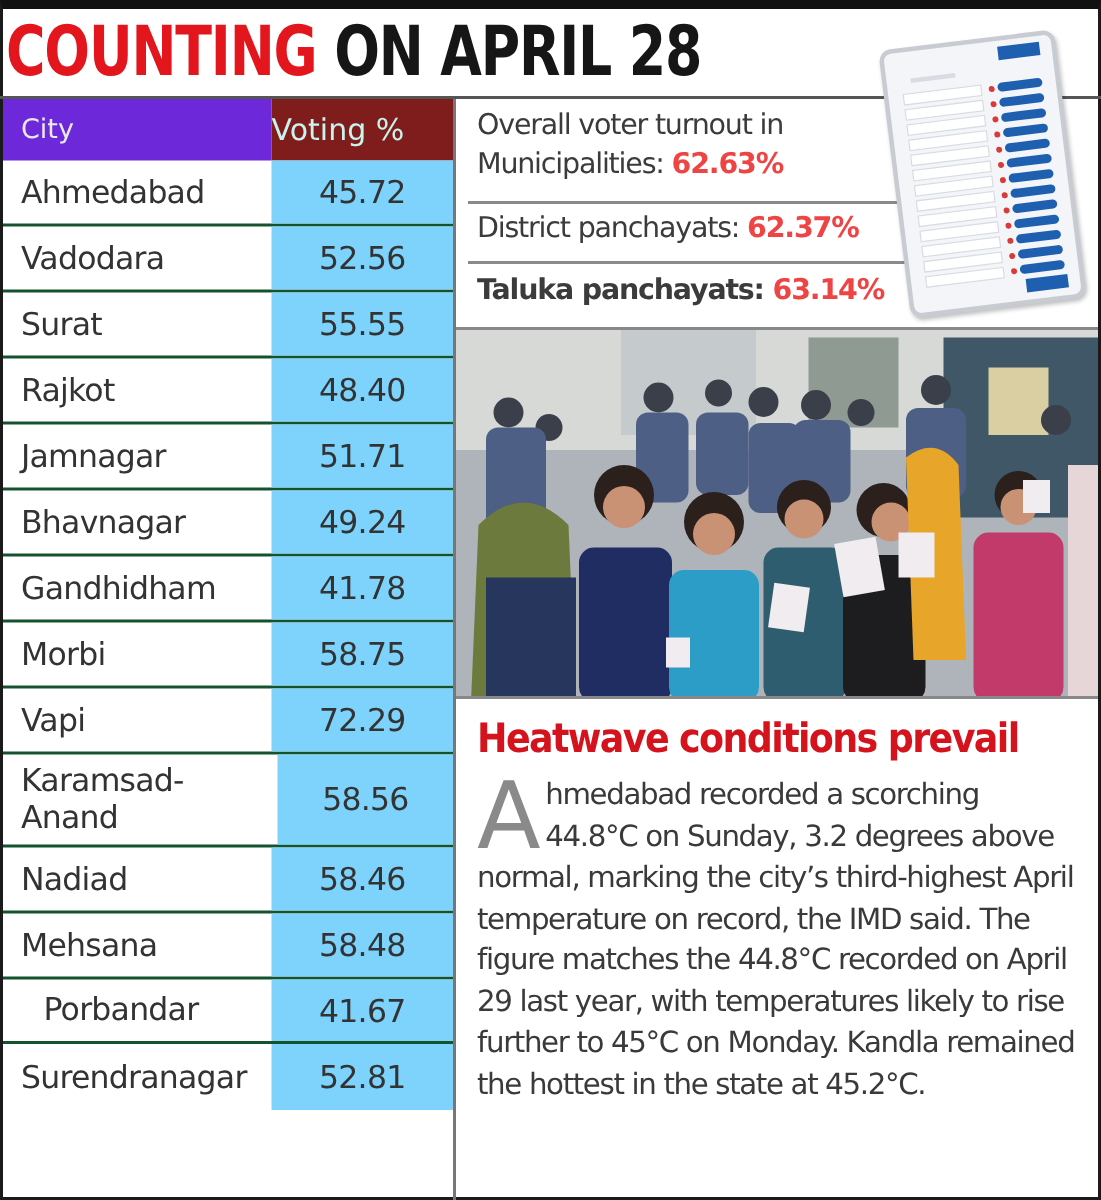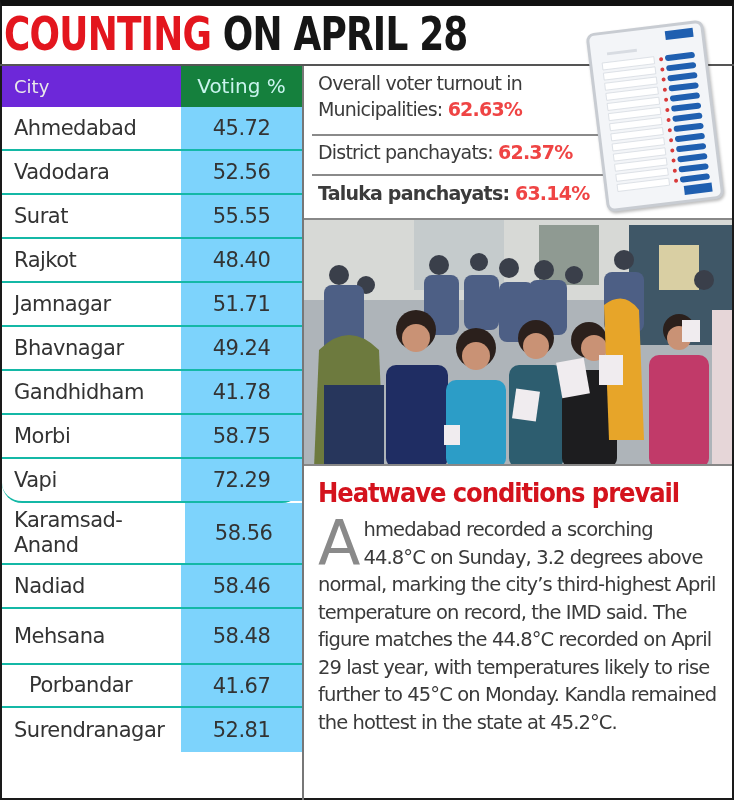--- a/index.html
+++ b/index.html
@@ -11,22 +11,22 @@
   .headline { position: absolute; left: 4px; top: 6px; height: 56px; width: 600px; font-family: "DejaVu Sans", sans-serif; font-weight: 700; font-size: 46px; letter-spacing: -1px; line-height: 56px; transform: scaleX(0.78); transform-origin: left center; white-space: nowrap; }
   .headline .red { color: #e3161e; }
   .headline .black { color: #161616; }
   .head-rule { position: absolute; left: 0; top: 64px; width: 600px; height: 2px; background: #555; }
   .head-rule-r { position: absolute; left: 700px; top: 64px; width: 34px; height: 2px; background: #555; }
 
   
   .table { position: absolute; left: 2px; top: 66px; width: 300px; }
   .thead { display: flex; height: 41px; }
   .th-city { width: 179px; background: #6d28d9; color: #e9e9e9; font-size: 18px; line-height: 41px; padding-left: 12px; font-family: "DejaVu Sans", sans-serif; transform-origin: left; }
-  .th-vote { width: 121px; background: #15803d; color: #c9f4ee; font-size: 20px; line-height: 41px; text-align: center; font-family: "DejaVu Sans", sans-serif; }
-  .tr { display: flex; border-bottom: 2px solid #14b8a6; }
+  .th-vote { width: 121px; background: #7f1d1d; color: #c9f4ee; font-size: 20px; line-height: 41px; font-family: "DejaVu Sans", sans-serif; }
+  .tr { display: flex; border-bottom: 2px solid #14532d; }
   .td-city { width: 179px; font-size: 21px; padding-left: 12px; display: flex; align-items: center; font-family: "DejaVu Sans", sans-serif; color: #333; letter-spacing: -0.5px; line-height: 25px; }
   .td-vote { width: 121px; background: #7dd3fc; font-size: 21px; display: flex; align-items: center; justify-content: center; font-family: "DejaVu Sans", sans-serif; color: #333; letter-spacing: -0.5px; }
   .tcol-line { position: absolute; left: 302px; top: 66px; width: 2px; height: 734px; background: #777; }
 
   
   .stats { position: absolute; left: 318px; top: 70px; width: 290px; }
   .stat { font-family: "DejaVu Sans", sans-serif; font-size: 19px; color: #3b3b3b; letter-spacing: -0.8px; line-height: 26px; }
   .stat b { color: #ef4444; }
   .stat1 { height: 62px; }
   .stat-rule { position: absolute; left: 312px; width: 295px; height: 2px; background: #8a8a8a; }
@@ -83,34 +83,34 @@
         <div class="td-vote">49.24</div>
       </div>
       <div class="tr" style="height: 44px;">
         <div class="td-city" style="white-space: pre-line;">Gandhidham</div>
         <div class="td-vote">41.78</div>
       </div>
       <div class="tr" style="height: 44px;">
         <div class="td-city" style="white-space: pre-line;">Morbi</div>
         <div class="td-vote">58.75</div>
       </div>
-      <div class="tr" style="height: 44px; border-radius: 20px;">
+      <div class="tr" style="height: 44px;">
         <div class="td-city" style="white-space: pre-line;">Vapi</div>
         <div class="td-vote">72.29</div>
       </div>
       <div class="tr" style="height: 62px; gap: 10px;">
         <div class="td-city" style="white-space: pre-line;">Karamsad-
 Anand</div>
         <div class="td-vote">58.56</div>
       </div>
       <div class="tr" style="height: 44px;">
         <div class="td-city" style="white-space: pre-line;">Nadiad</div>
         <div class="td-vote">58.46</div>
       </div>
-      <div class="tr" style="height: 56px;">
+      <div class="tr" style="height: 44px;">
         <div class="td-city" style="white-space: pre-line;">Mehsana</div>
         <div class="td-vote">58.48</div>
       </div>
       <div class="tr" style="height: 43px;">
         <div class="td-city" style="white-space: pre-line; padding-left: 27px;">Porbandar</div>
         <div class="td-vote">41.67</div>
       </div>
       <div class="tr" style="height: 44px; border-bottom: none;">
         <div class="td-city" style="white-space: pre-line;">Surendranagar</div>
         <div class="td-vote">52.81</div>

